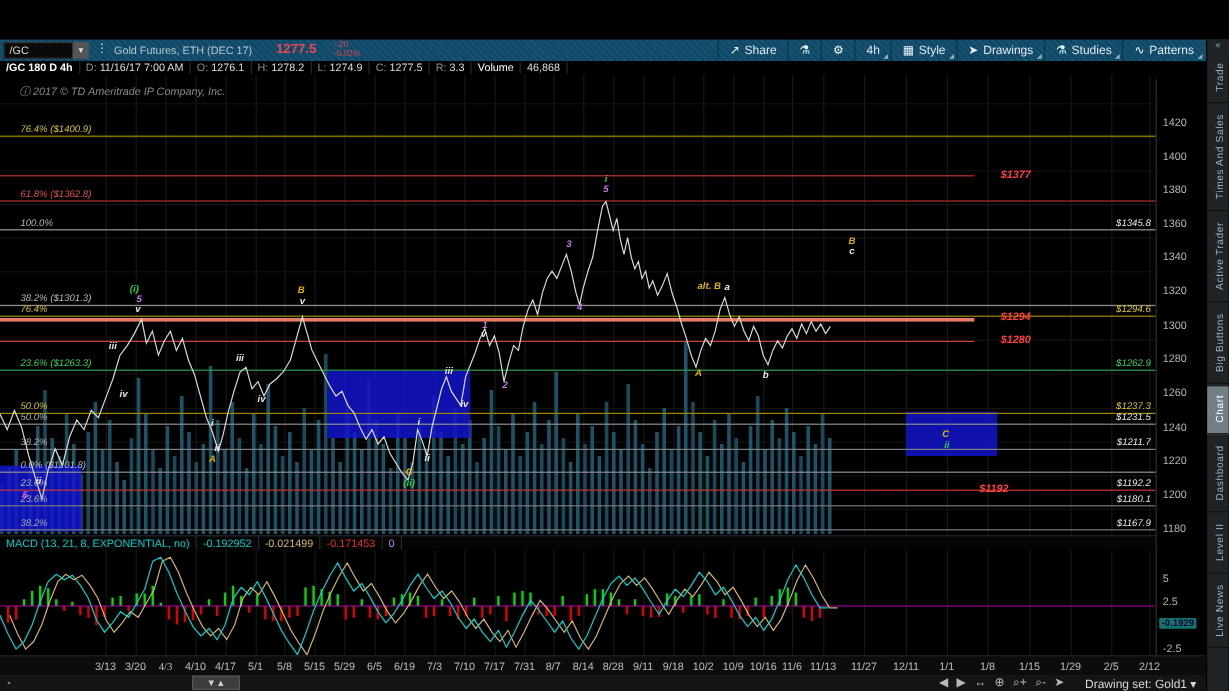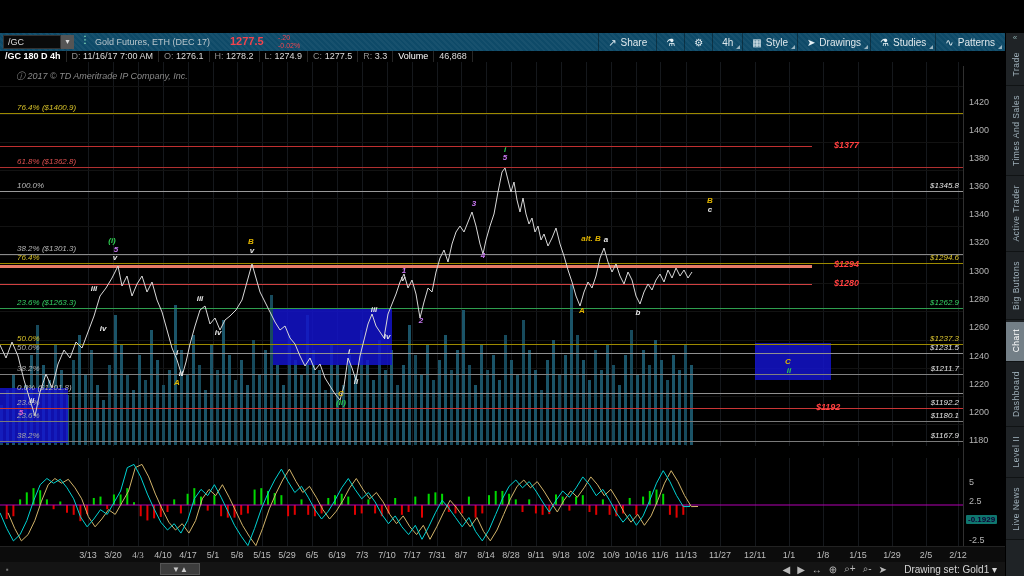--- a/index.html
+++ b/index.html
@@ -387,20 +387,27 @@
       <div class="wave" style="left: 582px; top: 244px; color: rgb(224, 180, 0);">A</div>
       <div class="wave" style="left: 638px; top: 246px; color: rgb(232, 232, 232);">b</div>
       <div class="wave" style="left: 710px; top: 134px; color: rgb(224, 180, 0);">B</div>
       <div class="wave" style="left: 710px; top: 143px; color: rgb(232, 232, 232);">c</div>
       <div class="wave" style="left: 788px; top: 295px; color: rgb(224, 180, 0);">C</div>
       <div class="wave" style="left: 789px; top: 304px; color: rgb(46, 204, 80);">ii</div>
       <div class="wave" style="left: 32px; top: 334px; color: rgb(232, 232, 232);">ii</div>
       <div class="wave" style="left: 21px; top: 346px; color: rgb(224, 96, 208);">5</div>
     </div>
 
+  <div id="macd-header">
+    <div class="mcell" style="color:#00cccc;">MACD (13, 21, 8, EXPONENTIAL, no)</div>
+    <div class="mcell" style="color:#00cccc;">-0.192952</div>
+    <div class="mcell" style="color:#d2b46a;">-0.021499</div>
+    <div class="mcell" style="color:#e03030;">-0.171453</div>
+    <div class="mcell" style="color:#b080f0;">0</div>
+  </div>
 
   <div id="macd-pane">
       <div class="vline" style="left: 88px; height: 88px;"></div>
       <div class="vline" style="left: 113px; height: 88px;"></div>
       <div class="vline" style="left: 138px; height: 88px;"></div>
       <div class="vline" style="left: 163px; height: 88px;"></div>
       <div class="vline" style="left: 188px; height: 88px;"></div>
       <div class="vline" style="left: 213px; height: 88px;"></div>
       <div class="vline" style="left: 237px; height: 88px;"></div>
       <div class="vline" style="left: 262px; height: 88px;"></div>

